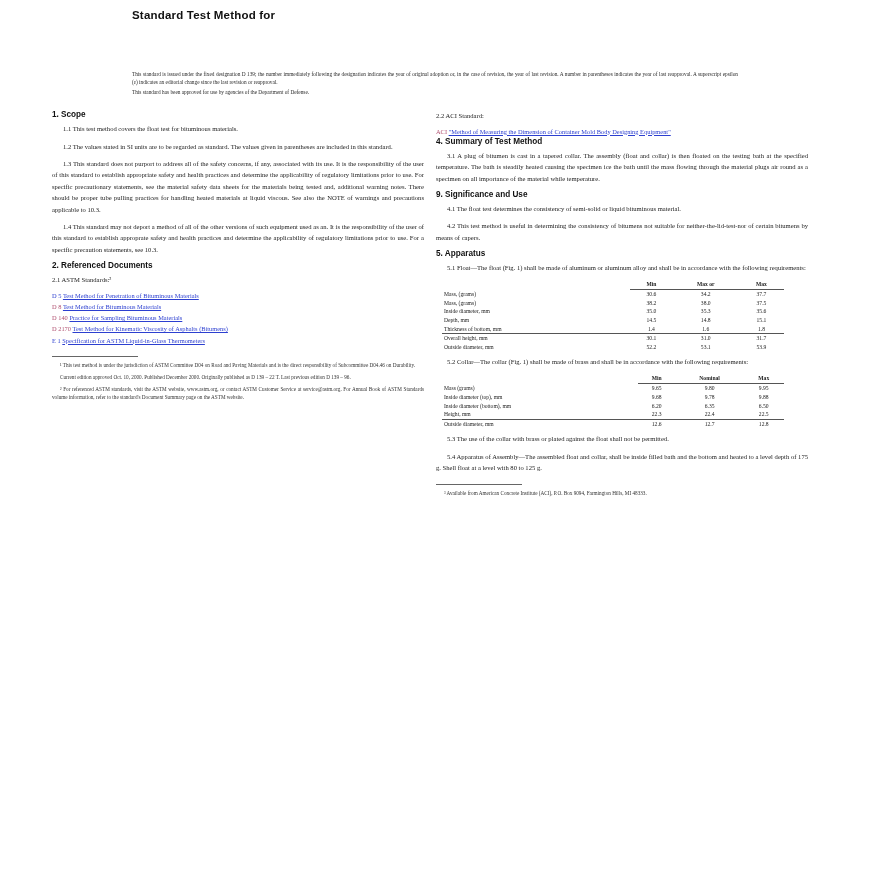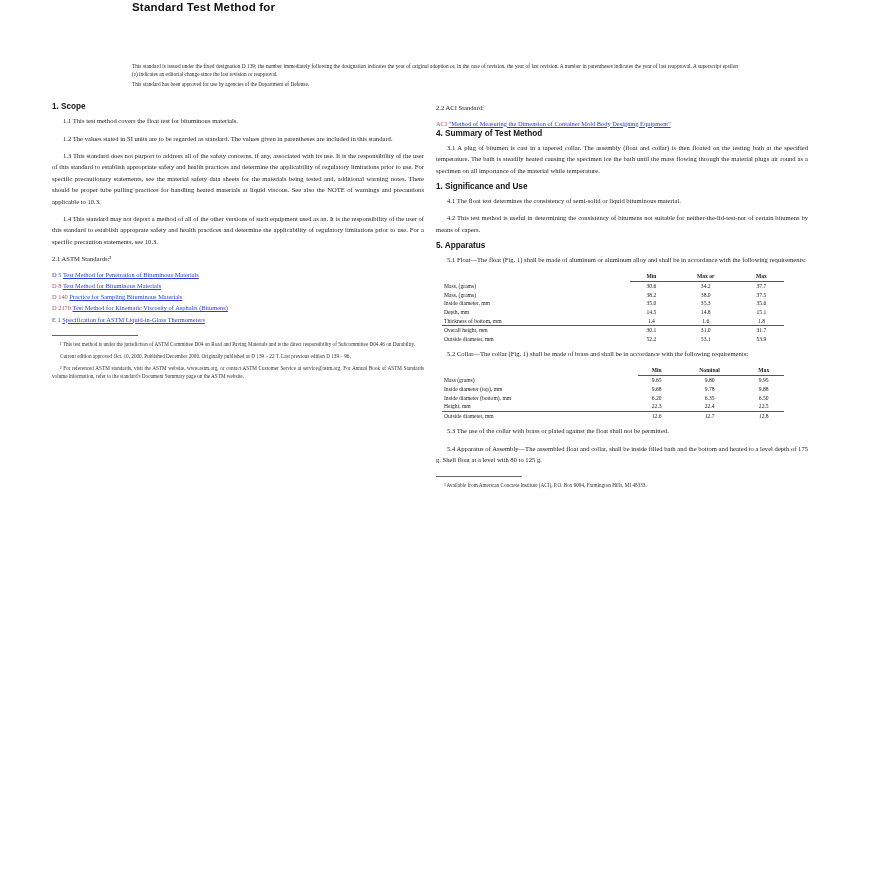--- a/index.html
+++ b/index.html
@@ -13,21 +13,21 @@
     overflow: hidden;
     font-family: "Liberation Serif", serif;
     color: #1a1a1a;
   }
   .page {
     position: relative;
     width: 870px;
     height: 676px;
     background: #ffffff;
     box-sizing: border-box;
-    padding: 0 52px;
+    padding: 8px 52px;
   }
 
   
   .doc-header {
     padding-top: 0px;
     height: 46px;
   }
   .title-block {
     margin-left: 80px;
     padding-top: 0px;
@@ -180,20 +180,21 @@
   <div class="columns">
 
     <div class="col left">
 
       <h2 class="sec">1. Scope</h2>
       <p class="para">1.1 This test method covers the float test for bituminous materials.</p>
       <p class="para">1.2 The values stated in SI units are to be regarded as standard. The values given in parentheses are included in this standard.</p>
       <p class="para">1.3 This standard does not purport to address all of the safety concerns, if any, associated with its use. It is the responsibility of the user of this standard to establish appropriate safety and health practices and determine the applicability of regulatory limitations prior to use. For specific precautionary statements, see the material safety data sheets for the materials being tested and, additional warning notes. There should be proper tube pulling practices for handling heated materials at liquid viscous. See also the NOTE of warnings and precautions applicable to 10.3.</p>
       <p class="para">1.4 This standard may not deport a method of all of the other versions of such equipment used as an. It is the responsibility of the user of this standard to establish approprate safety and health practices and determine the applicability of regulatory limitations prior to use. For a specific precaution statements, see 10.3.</p>
 
+      <h2 class="sec sec-gap">2. Referenced Documents</h2>
       <p class="para noind tight">2.1 ASTM Standards:²</p>
 
       <ul class="reflist">
         <li>
           <span class="desig blue">D 5</span>
           <span class="lnk">Test Method for Penetration of Bituminous Materials</span>
         </li>
         <li>
           <span class="desig">D 8</span>
           <span class="lnk">Test Method for Bituminous Materials</span>
@@ -226,21 +227,21 @@
       <ul class="reflist">
         <li>
           <span class="desig">ACI</span>
           <span class="lnk">"Method of Measuring the Dimension of Container Mold Body Designing Equipment"</span>
         </li>
       </ul>
 
       <h2 class="sec sec-gap">4. Summary of Test Method</h2>
       <p class="para">3.1 A plug of bitumen is cast in a tapered collar. The assembly (float and collar) is then floated on the testing bath at the specified temperature. The bath is steadily heated causing the specimen ice the bath until the mass flowing through the material plugs air round as a specimen on all importance of the material while temperature.</p>
 
-      <h2 class="sec sec-gap">1. Significance and Use</h2>
+      <h2 class="sec sec-gap">9. Significance and Use</h2>
       <p class="para">4.1 The float test determines the consistency of semi-solid or liquid bituminous material.</p>
       <p class="para">4.2 This test method is useful in determining the consistency of bitumens not suitable for neither-the-lid-test-nor of certain bitumens by means of capers.</p>
 
       <h2 class="sec sec-gap">5. Apparatus</h2>
       <p class="para">5.1 Float—The float (Fig. 1) shall be made of aluminum or aluminum alloy and shall be in accordance with the following requirements:</p>
 
       <table class="data">
         <thead>
           <tr>
             <th class="lab"></th>

